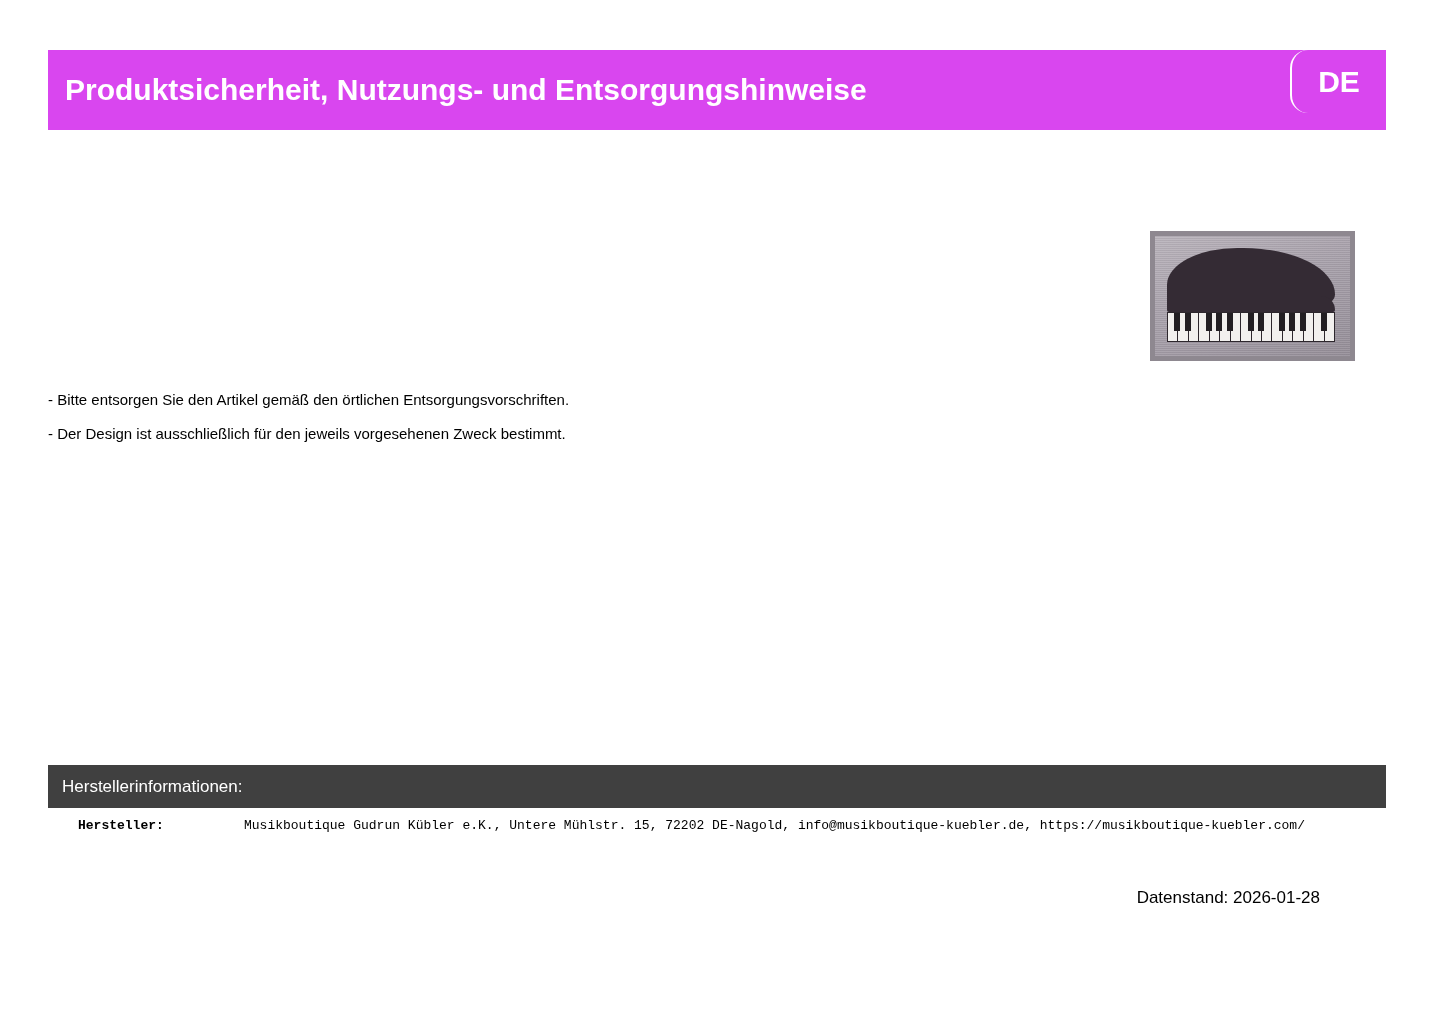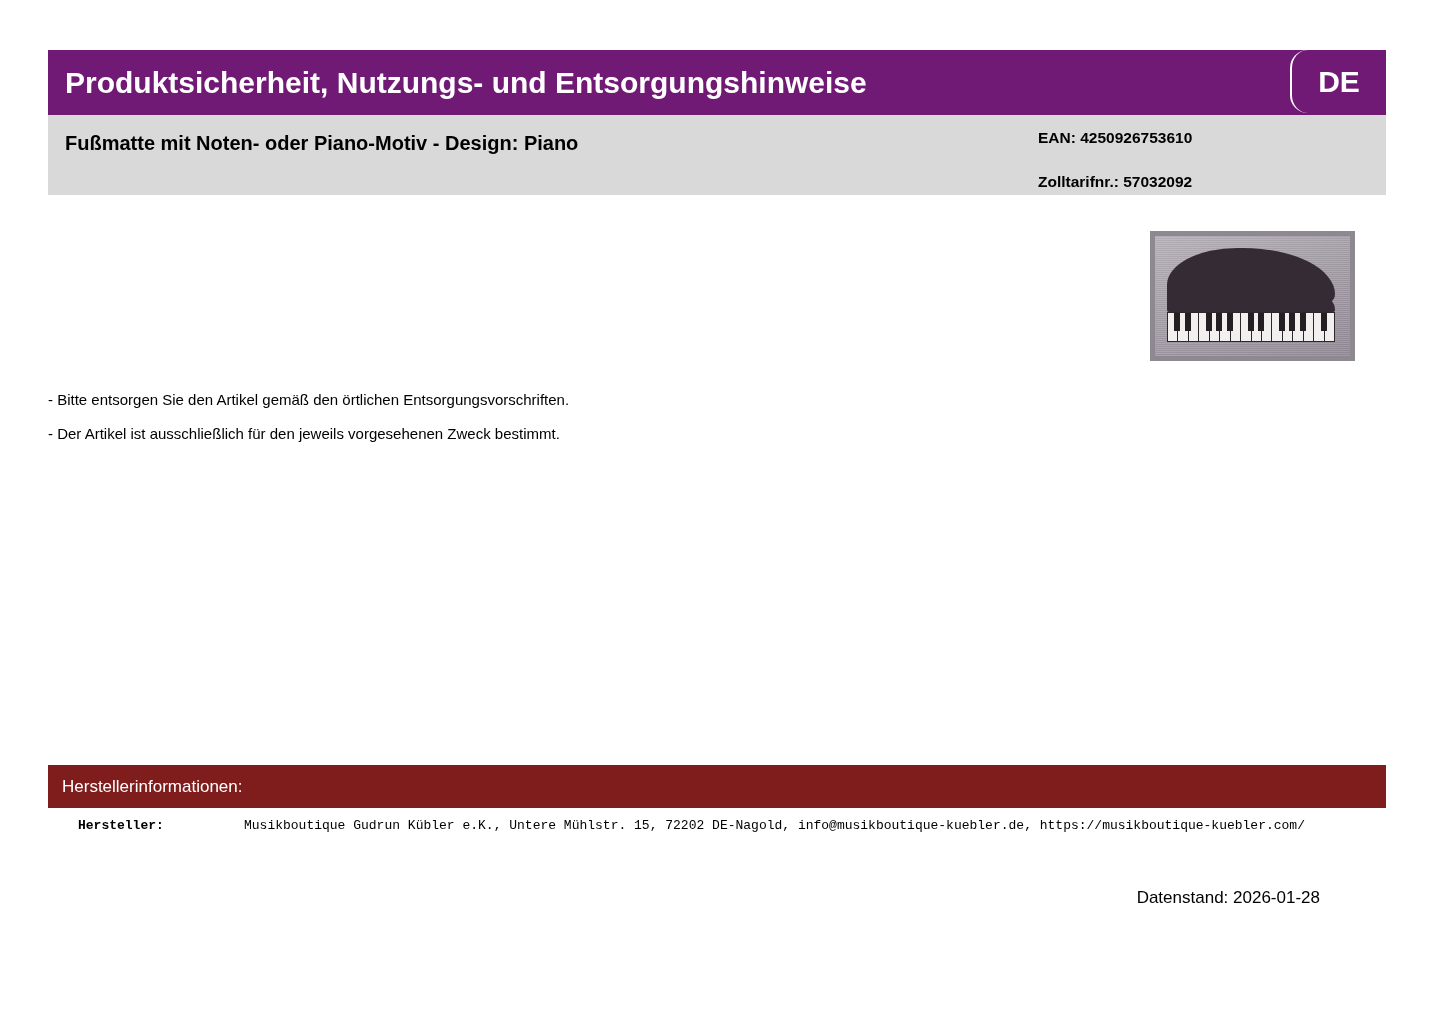--- a/index.html
+++ b/index.html
@@ -24,23 +24,23 @@
   }
 
   
   .header-wrap {
     position: absolute;
     left: 48px;
     top: 50px;
     width: 1338px;
   }
   .header-bar {
-    background: #701a75;
+    background: #d946ef;
     color: #ffffff;
-    height: 65px;
+    height: 80px;
     display: flex;
     align-items: center;
     position: relative;
     box-sizing: border-box;
     text-align: right;
   }
   .header-title {
     font-size: 30px;
     font-weight: bold;
     padding-left: 17px;
@@ -184,21 +184,21 @@
     white-space: nowrap;
   }
 
   
   .manu-bar {
     position: absolute;
     left: 48px;
     top: 765px;
     width: 1338px;
     height: 43px;
-    background: #7f1d1d;
+    background: #404040;
     color: #ffffff;
     display: flex;
     align-items: center;
   }
   .manu-bar-label {
     font-size: 17px;
     padding-left: 14px;
   }
   .manu-row {
     position: absolute;
@@ -234,27 +234,20 @@
 
 <div class="page">
 
   <div class="header-wrap">
     <div class="header-bar">
       <div class="header-title">Produktsicherheit, Nutzungs- und Entsorgungshinweise</div>
       <div class="lang-box">
         <span class="lang-code">DE</span>
       </div>
     </div>
-    <div class="subheader">
-      <div class="subheader-title">Fußmatte mit Noten- oder Piano-Motiv - Design: Piano</div>
-      <div class="codes">
-        <div class="code-line">EAN: 4250926753610</div>
-        <div class="code-line second">Zolltarifnr.: 57032092</div>
-      </div>
-    </div>
   </div>
 
   <div class="product-image-box">
     <div class="mat">
       <div class="mat-inner"></div>
       <div class="piano-body"></div>
       <div class="keys">
         <div class="key-w">
             <div class="key-b"></div>
           </div>
@@ -292,21 +285,21 @@
         <div class="key-w">
             <div class="key-b"></div>
           </div>
         <div class="key-w"></div>
       </div>
     </div>
   </div>
 
   <div class="bullets">
     <div class="bullet">- Bitte entsorgen Sie den Artikel gemäß den örtlichen Entsorgungsvorschriften.</div>
-    <div class="bullet">- Der Artikel ist ausschließlich für den jeweils vorgesehenen Zweck bestimmt.</div>
+    <div class="bullet">- Der Design ist ausschließlich für den jeweils vorgesehenen Zweck bestimmt.</div>
   </div>
 
   <div class="manu-bar">
     <span class="manu-bar-label">Herstellerinformationen:</span>
   </div>
 
   <div class="manu-row">
     <div class="manu-key">Hersteller:</div>
     <div class="manu-value">Musikboutique Gudrun Kübler e.K., Untere Mühlstr. 15, 72202 DE-Nagold, info@musikboutique-kuebler.de, https://musikboutique-kuebler.com/</div>
   </div>

